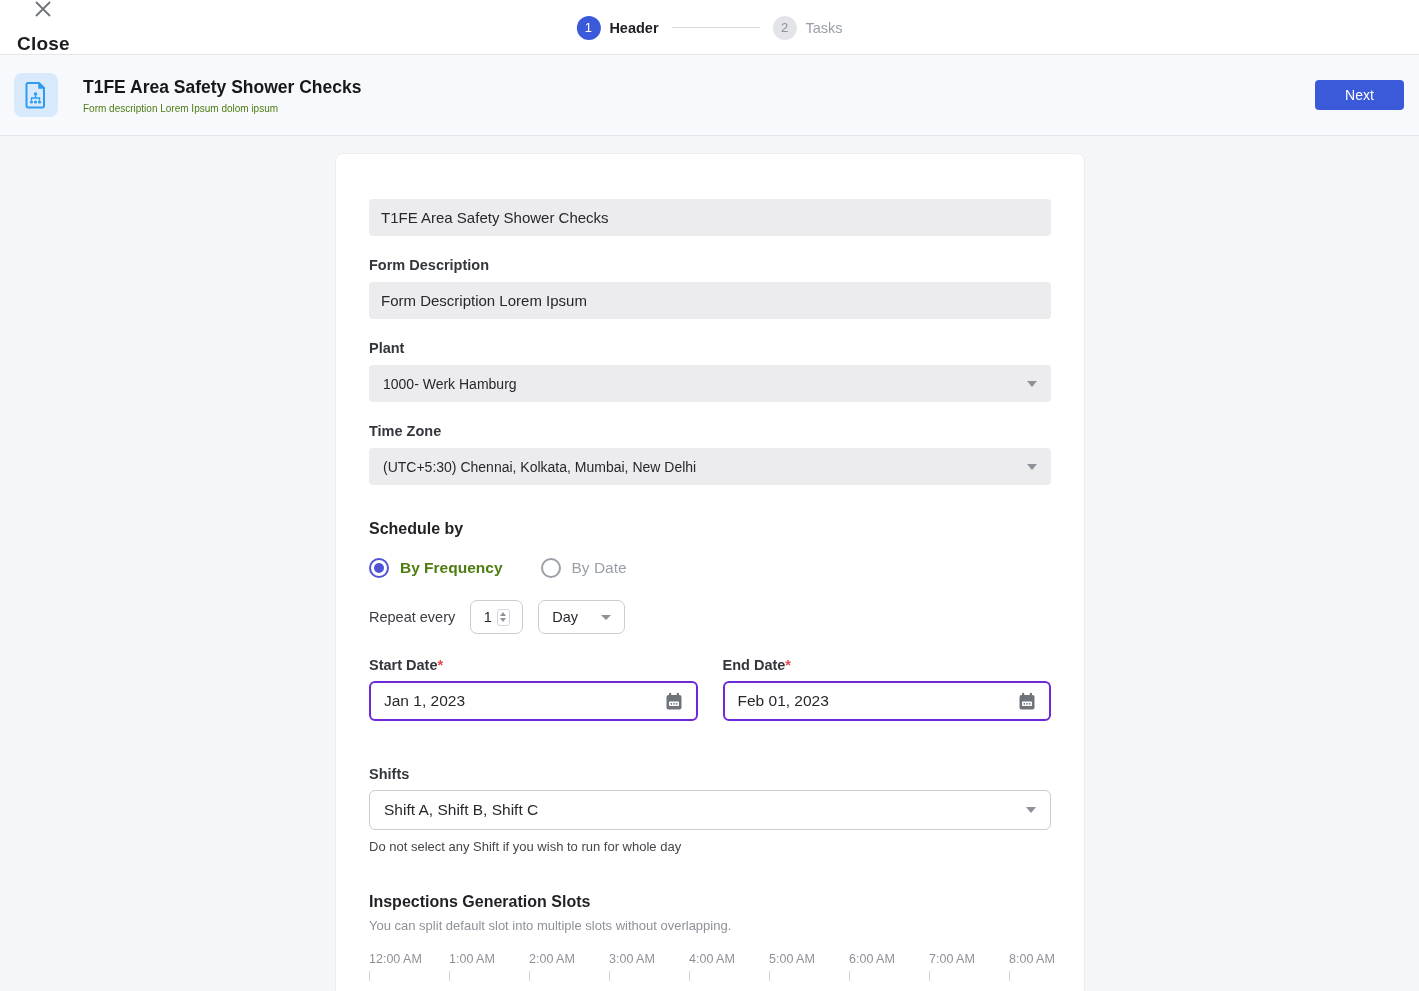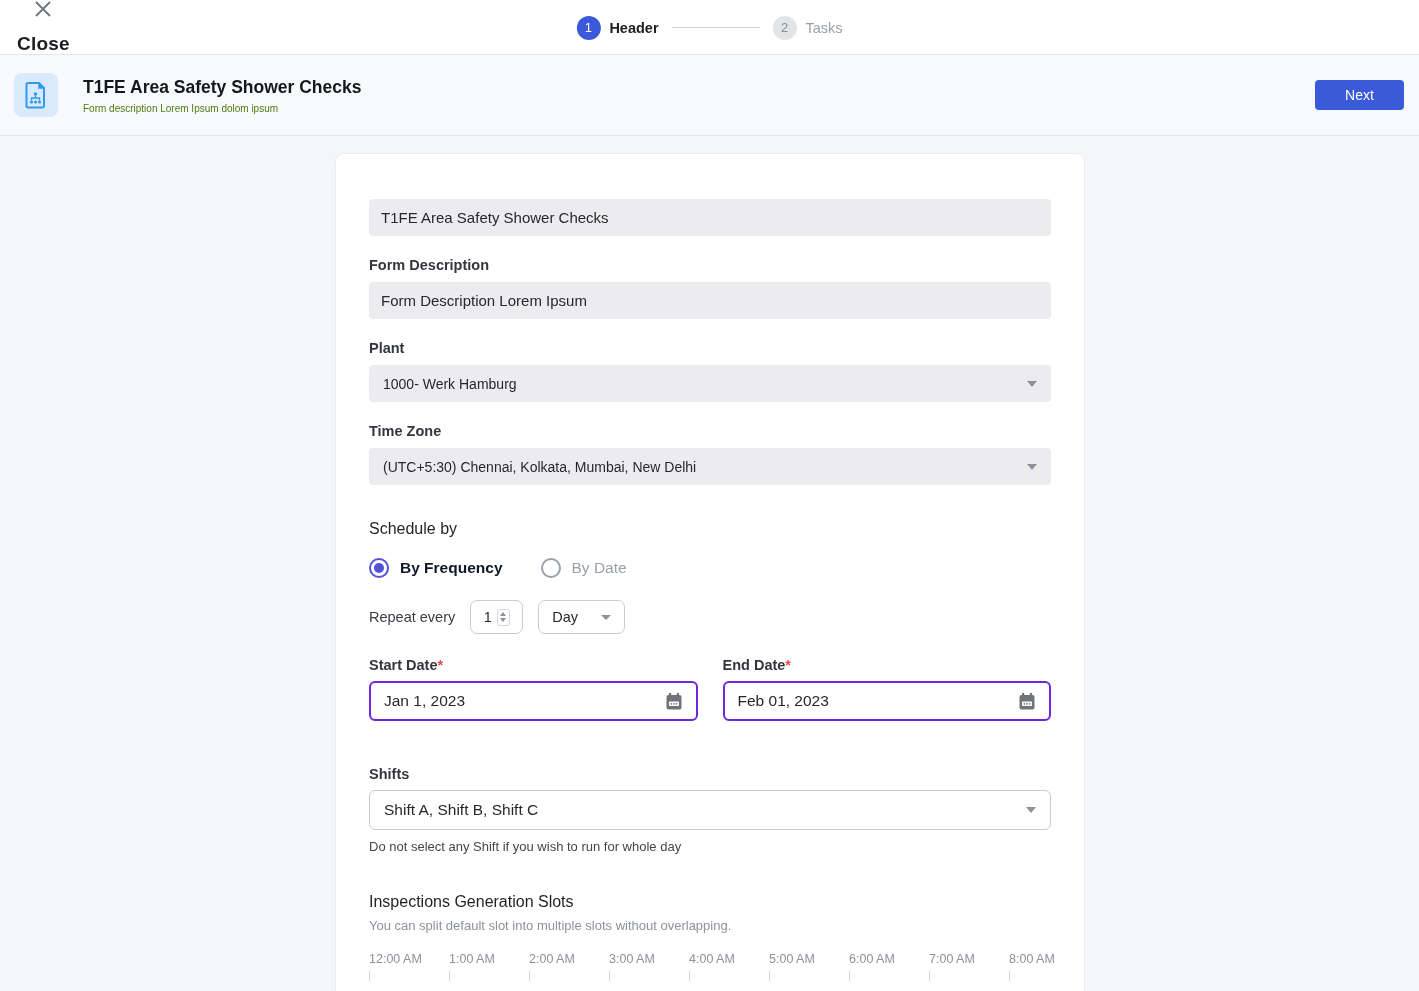--- a/index.html
+++ b/index.html
@@ -81,33 +81,33 @@
     display:flex; align-items:center; justify-content:space-between;
     cursor:pointer;
   }
   .mt21 { margin-top:21px; }
 
   .caret-down {
     width:0; height:0; border-left:5px solid transparent; border-right:5px solid transparent;
     border-top:6px solid #8d9199; flex:none;
   }
 
-  .section-heading { font-size:16px; font-weight:normal; color:#1f2124; }
+  .section-heading { font-size:16px; font-weight:bold; color:#1f2124; }
   .schedule-heading { margin-top:35px; }
 
   .radio-row { margin-top:20px; display:flex; align-items:center; gap:38px; }
   .radio-opt { display:flex; align-items:center; gap:11px; cursor:pointer; }
   .radio-circle { width:20px; height:20px; border-radius:50%; position:relative; flex:none; }
   .radio-circle.sel { border:2px solid var(--radio,#5053d6); }
   .radio-circle.sel::after {
     content:""; position:absolute; left:3px; top:3px; width:10px; height:10px;
     border-radius:50%; background:var(--radio,#5053d6);
   }
   .radio-circle.unsel { border:2px solid #9aa0a8; }
-  .radio-label.sel { font-size:15.5px; font-weight:bold; color:#0f172a; }
+  .radio-label.sel { font-size:15.5px; font-weight:bold; color:#4d7c0f; }
   .radio-label.unsel { font-size:15.5px; color:#9aa0a8; }
 
   .repeat-row { margin-top:22px; display:flex; align-items:center; gap:15px; }
   .repeat-label { font-size:14.5px; color:#3a3d42; }
   .count-box {
     width:53px; height:34px; border:1px solid #c9ccd2; border-radius:7px;
     display:flex; align-items:center; justify-content:center; gap:5px; background:#fff;
   }
   .count-value { font-size:14.5px; color:#26282c; }
   .spinner {

